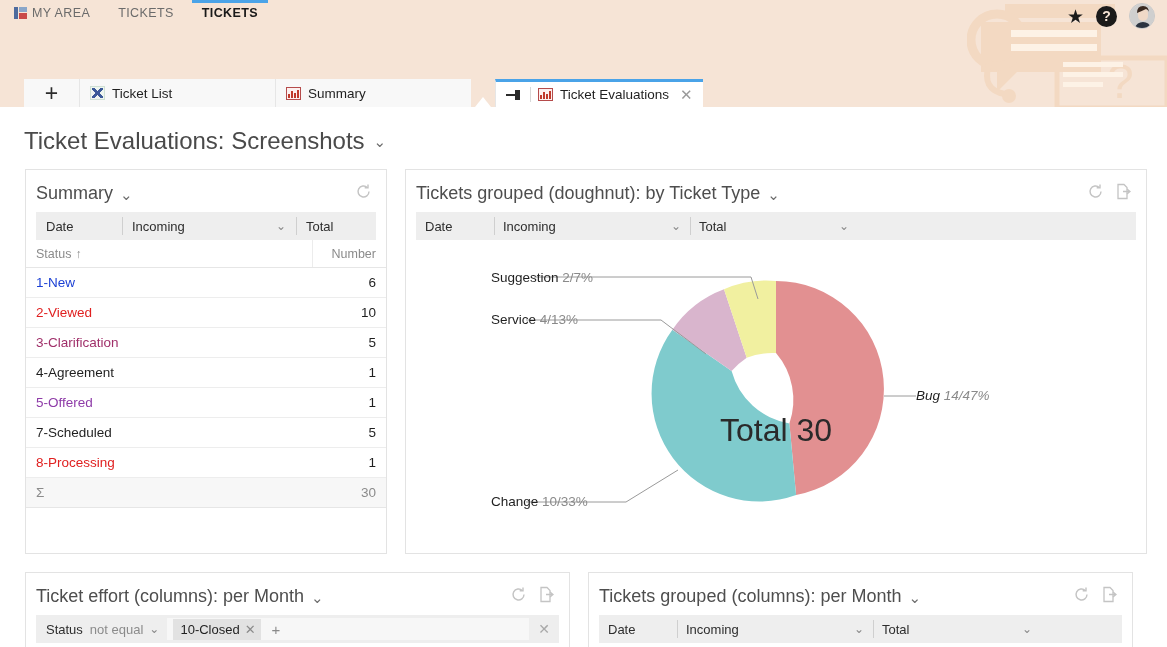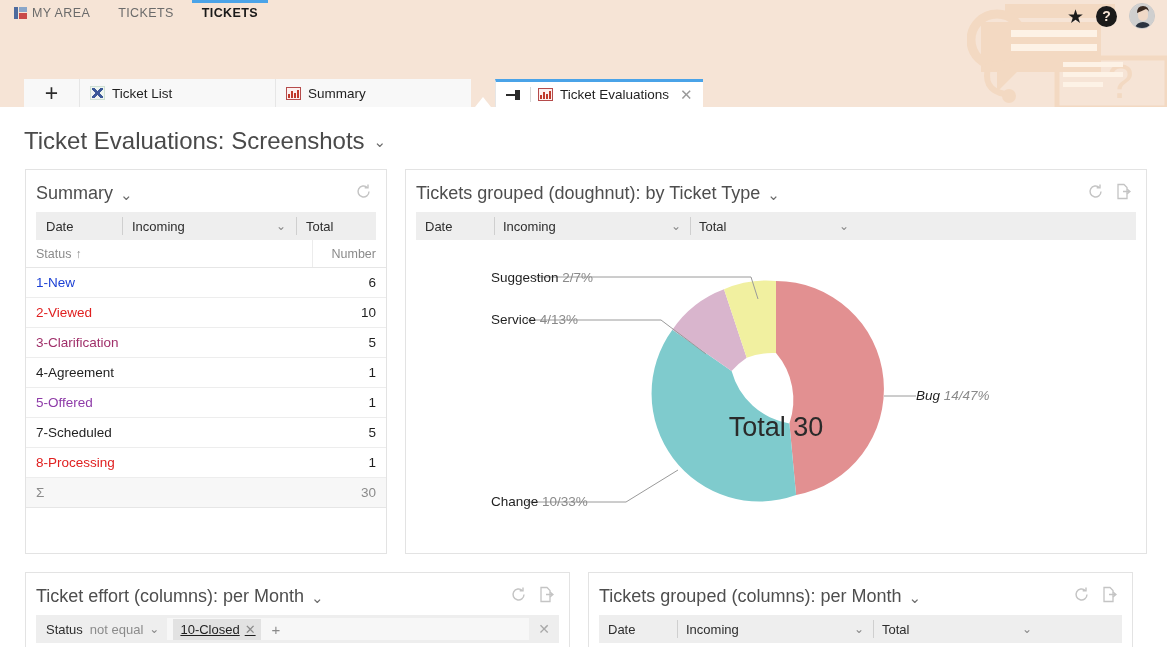--- a/index.html
+++ b/index.html
@@ -321,21 +321,21 @@
   .donut-wrap {
     position: relative;
     height: 300px;
     margin-top: 4px;
   }
   .donut-center {
     position: absolute;
     left: 0; right: 0;
     top: 168px;
     text-align: center;
-    font-size: 27px;
+    font-size: 32px;
     color: #2a2a2a;
     pointer-events: none;
   }
   .lbl {
     position: absolute;
     font-size: 13.5px;
     color: #1f1f1f;
     white-space: nowrap;
   }
   .lbl span.v { color: #8a8a8a; }
@@ -364,21 +364,20 @@
   }
   .chip {
     background: #e2e2e2;
     height: 21px;
     display: flex;
     align-items: center;
     gap: 5px;
     padding: 0 5px 0 7px;
     font-size: 13px;
     color: #1f1f1f;
-    text-decoration: underline;
   }
   .chip-x { color:#8a8a8a; font-size: 13px; cursor:pointer;}
   .chip-plus { color:#8a8a8a; font-size: 15px; padding: 0 5px; cursor:pointer;}
   .chipbar-x { color:#a8a8a8; font-size:14px; padding: 0 9px; cursor:pointer;}
 </style>
 </head>
 <body>
 
 <div class="topbar">
 

